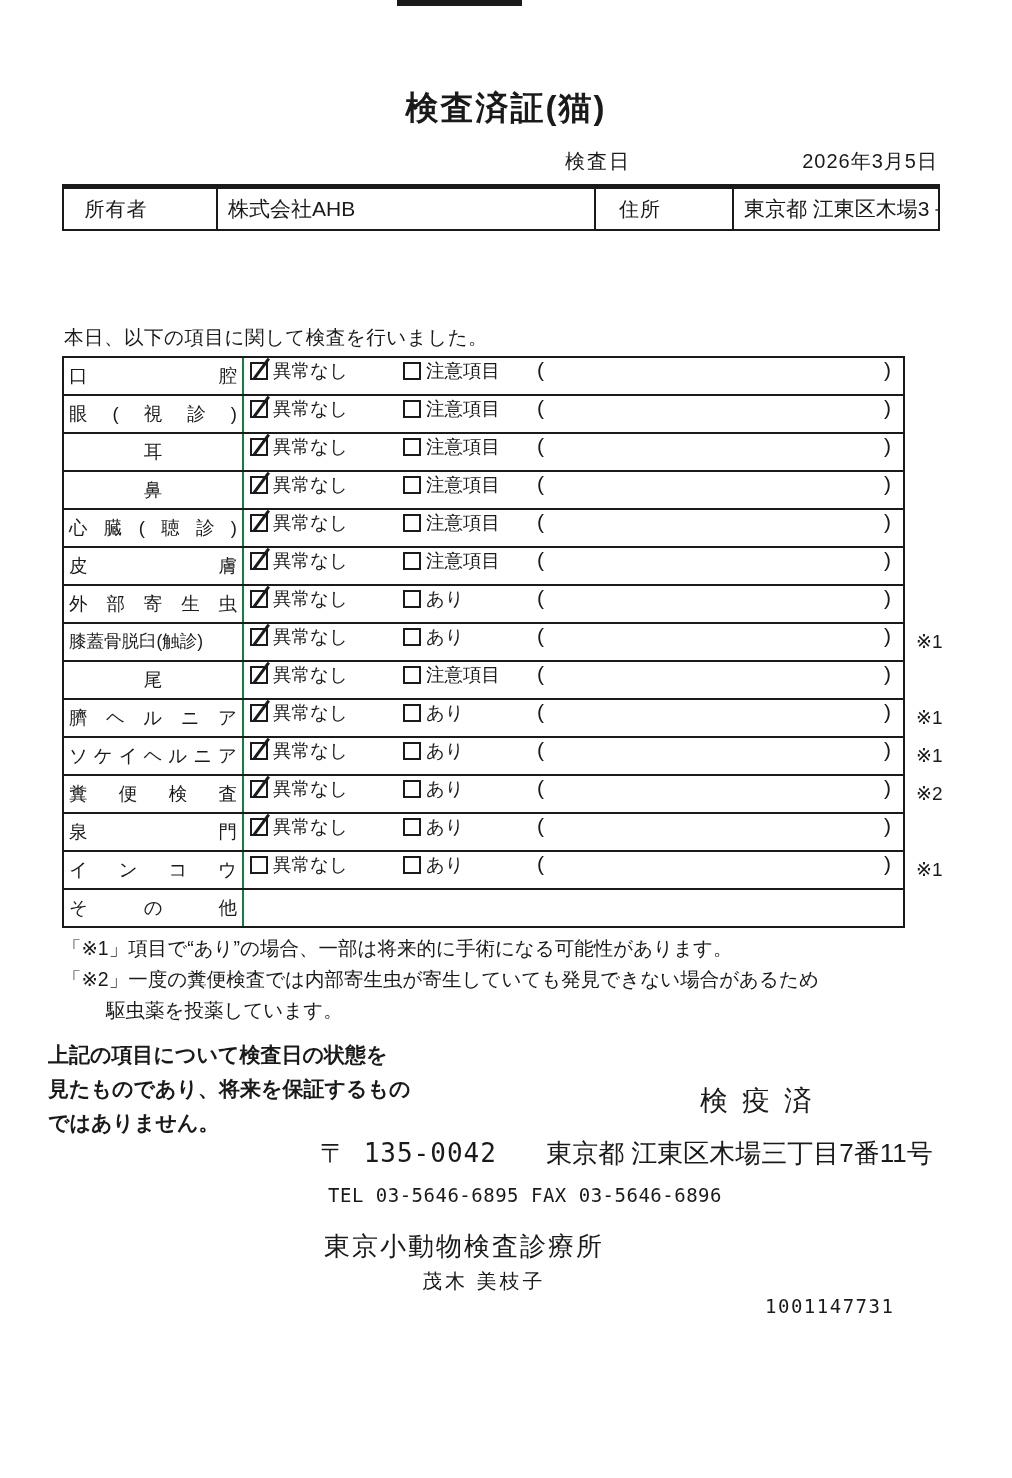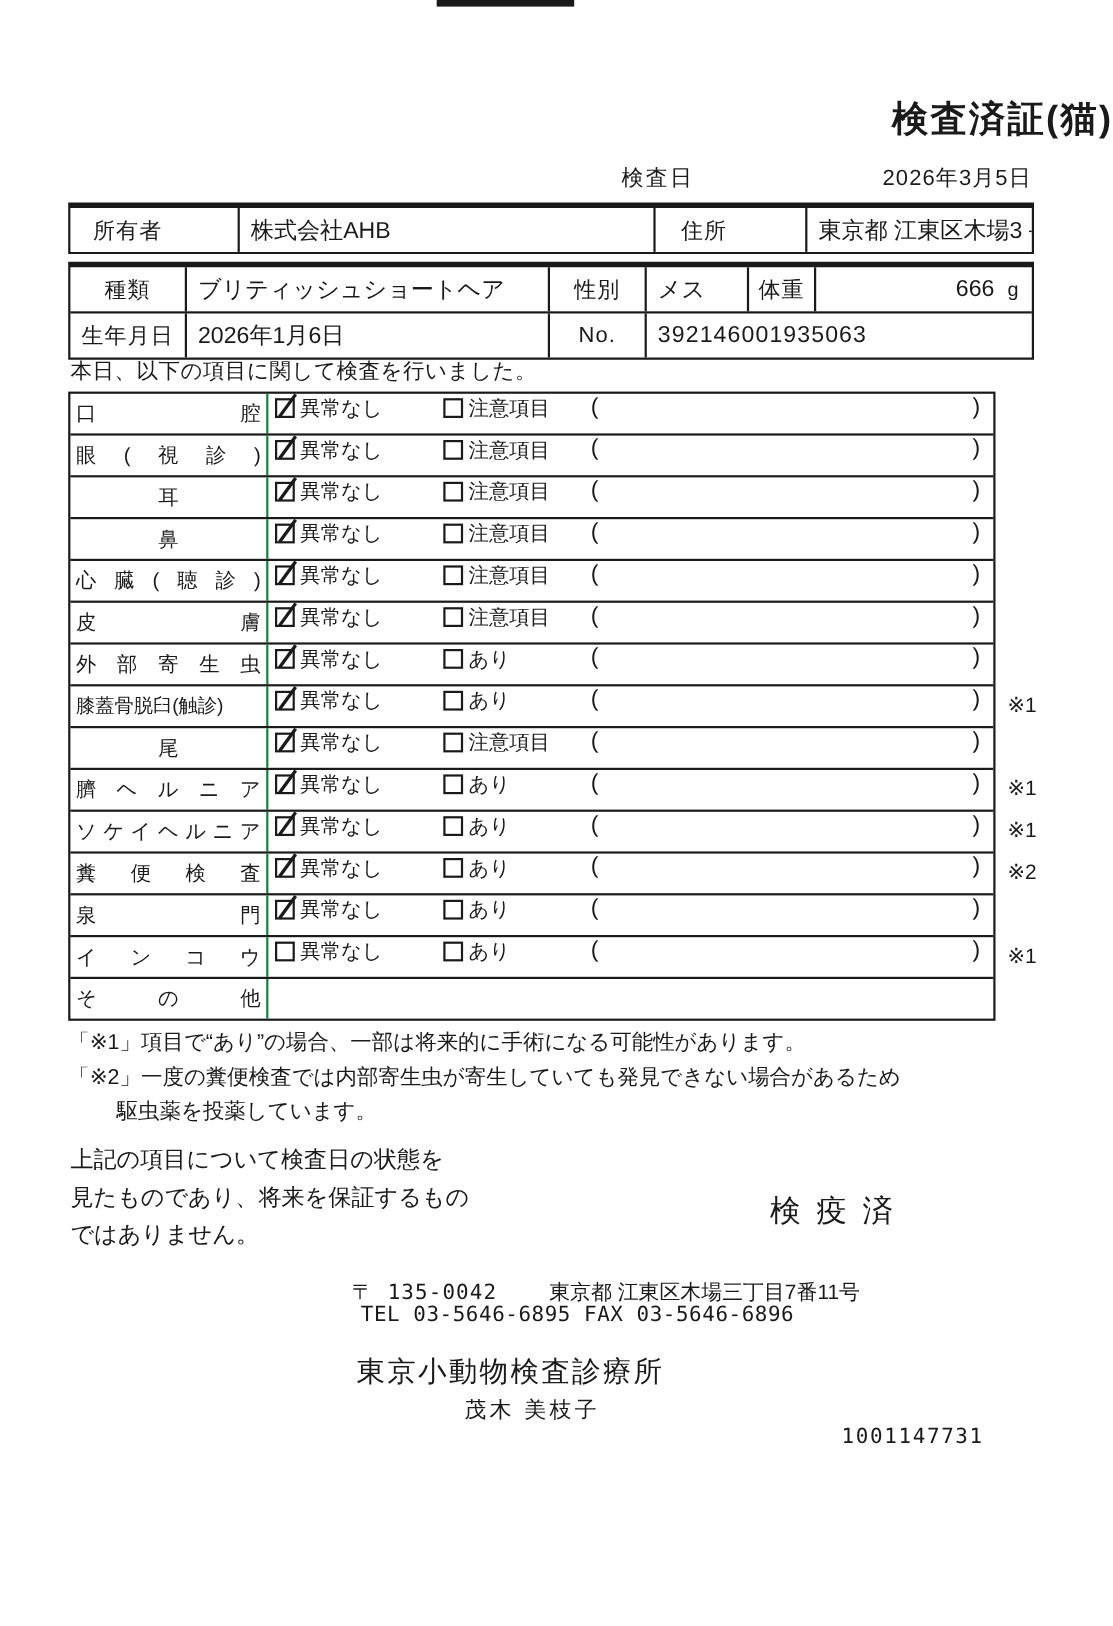--- a/index.html
+++ b/index.html
@@ -9,21 +9,21 @@
     margin:0 auto;
     background:#ffffff;
     font-family:"Liberation Sans","DejaVu Sans",sans-serif;
     color:#1a1a1a;
     overflow:hidden;
   }
   .scan-bar{position:absolute;top:0;left:397px;width:125px;height:6px;background:#1a1a1a;}
 
   .doc-title{
     position:absolute;top:86px;left:0;width:100%;
-    text-align:right;font-size:33px;font-weight:600;letter-spacing:2px;
+    text-align:center;font-size:33px;font-weight:600;letter-spacing:2px;
     white-space:nowrap;
   }
   .date-row{position:absolute;top:148px;left:62px;width:878px;height:26px;font-size:20px;}
   .date-row .lbl{position:absolute;left:503px;top:0;letter-spacing:2px;}
   .date-row .val{position:absolute;right:2px;top:0;letter-spacing:1px;}
 
   .tbl{position:absolute;left:62px;width:878px;border:2px solid #1a1a1a;border-top-width:5px;box-sizing:border-box;background:#fff;}
   .tbl-row{display:grid;height:40px;}
   .tbl-row + .tbl-row{border-top:2px solid #1a1a1a;}
   .cell{display:flex;align-items:center;box-sizing:border-box;overflow:hidden;white-space:nowrap;}
@@ -61,25 +61,25 @@
     left:8px;top:-8px;transform:rotate(36deg);
   }
   .p-open,.p-close{font-size:21px;}
   .sp{flex:1;}
   .p-close{padding-right:12px;}
   .chk-note{position:absolute;left:852px;top:0;line-height:36px;font-size:19px;white-space:nowrap;}
 
   .footnotes{position:absolute;top:933px;left:62px;font-size:19.5px;line-height:31px;white-space:nowrap;}
   .fn-indent{padding-left:44px;}
 
-  .statement{position:absolute;top:1038px;left:64px;font-size:21px;font-weight:400;line-height:34px;white-space:nowrap;}
+  .statement{position:absolute;top:1038px;left:48px;font-size:21px;font-weight:700;line-height:34px;white-space:nowrap;}
   .stamp{position:absolute;top:1082px;left:700px;font-size:28px;font-weight:500;letter-spacing:14px;white-space:nowrap;}
 
   .mono{font-family:"DejaVu Sans Mono","Liberation Mono",monospace;}
-  .postal-line{position:absolute;top:1136px;left:320px;font-size:19px;white-space:nowrap;margin-top:26px;}
+  .postal-line{position:absolute;top:1136px;left:320px;font-size:26px;white-space:nowrap;}
   .postal-line .code{margin-right:42px;letter-spacing:1px;}
   .tel-line{position:absolute;top:1184px;left:328px;font-size:19px;letter-spacing:0.5px;white-space:nowrap;}
   .clinic-name{position:absolute;top:1229px;left:324px;font-size:26px;font-weight:500;letter-spacing:2px;white-space:nowrap;}
   .examiner{position:absolute;top:1268px;left:422px;font-size:20px;letter-spacing:3px;white-space:nowrap;}
   .serial{position:absolute;top:1295px;left:765px;font-size:19px;letter-spacing:1.5px;white-space:nowrap;}
 </style>
 </head>
 <body>
 
 <div class="page">
@@ -95,39 +95,20 @@
 
   <div class="tbl" id="owner-table">
     <div class="tbl-row">
       <div class="cell hd">所有者</div>
       <div class="cell val">株式会社AHB</div>
       <div class="cell hd">住所</div>
       <div class="cell val">東京都 江東区木場3－7－11</div>
     </div>
   </div>
 
-  <div class="tbl" id="pet-table">
-    <div class="tbl-row r1">
-      <div class="cell hd">種類</div>
-      <div class="cell val">ブリティッシュショートヘア</div>
-      <div class="cell hd">性別</div>
-      <div class="cell val">メス</div>
-      <div class="cell hd">体重</div>
-      <div class="cell wv">
-        <span>666</span>
-        <span class="unit">g</span>
-      </div>
-    </div>
-    <div class="tbl-row r2">
-      <div class="cell hd">生年月日</div>
-      <div class="cell val">2026年1月6日</div>
-      <div class="cell hd">No.</div>
-      <div class="cell val num">392146001935063</div>
-    </div>
-  </div>
 
   <div class="intro">本日、以下の項目に関して検査を行いました。</div>
 
   <div class="checklist" id="checklist-body">
       <div class="chk-row">
         <div class="chk-label al-justify">口腔</div>
         <div class="chk-content">
           <span class="opt opt1">
             <span class="cb checked"></span>
             <span>異常なし</span>

